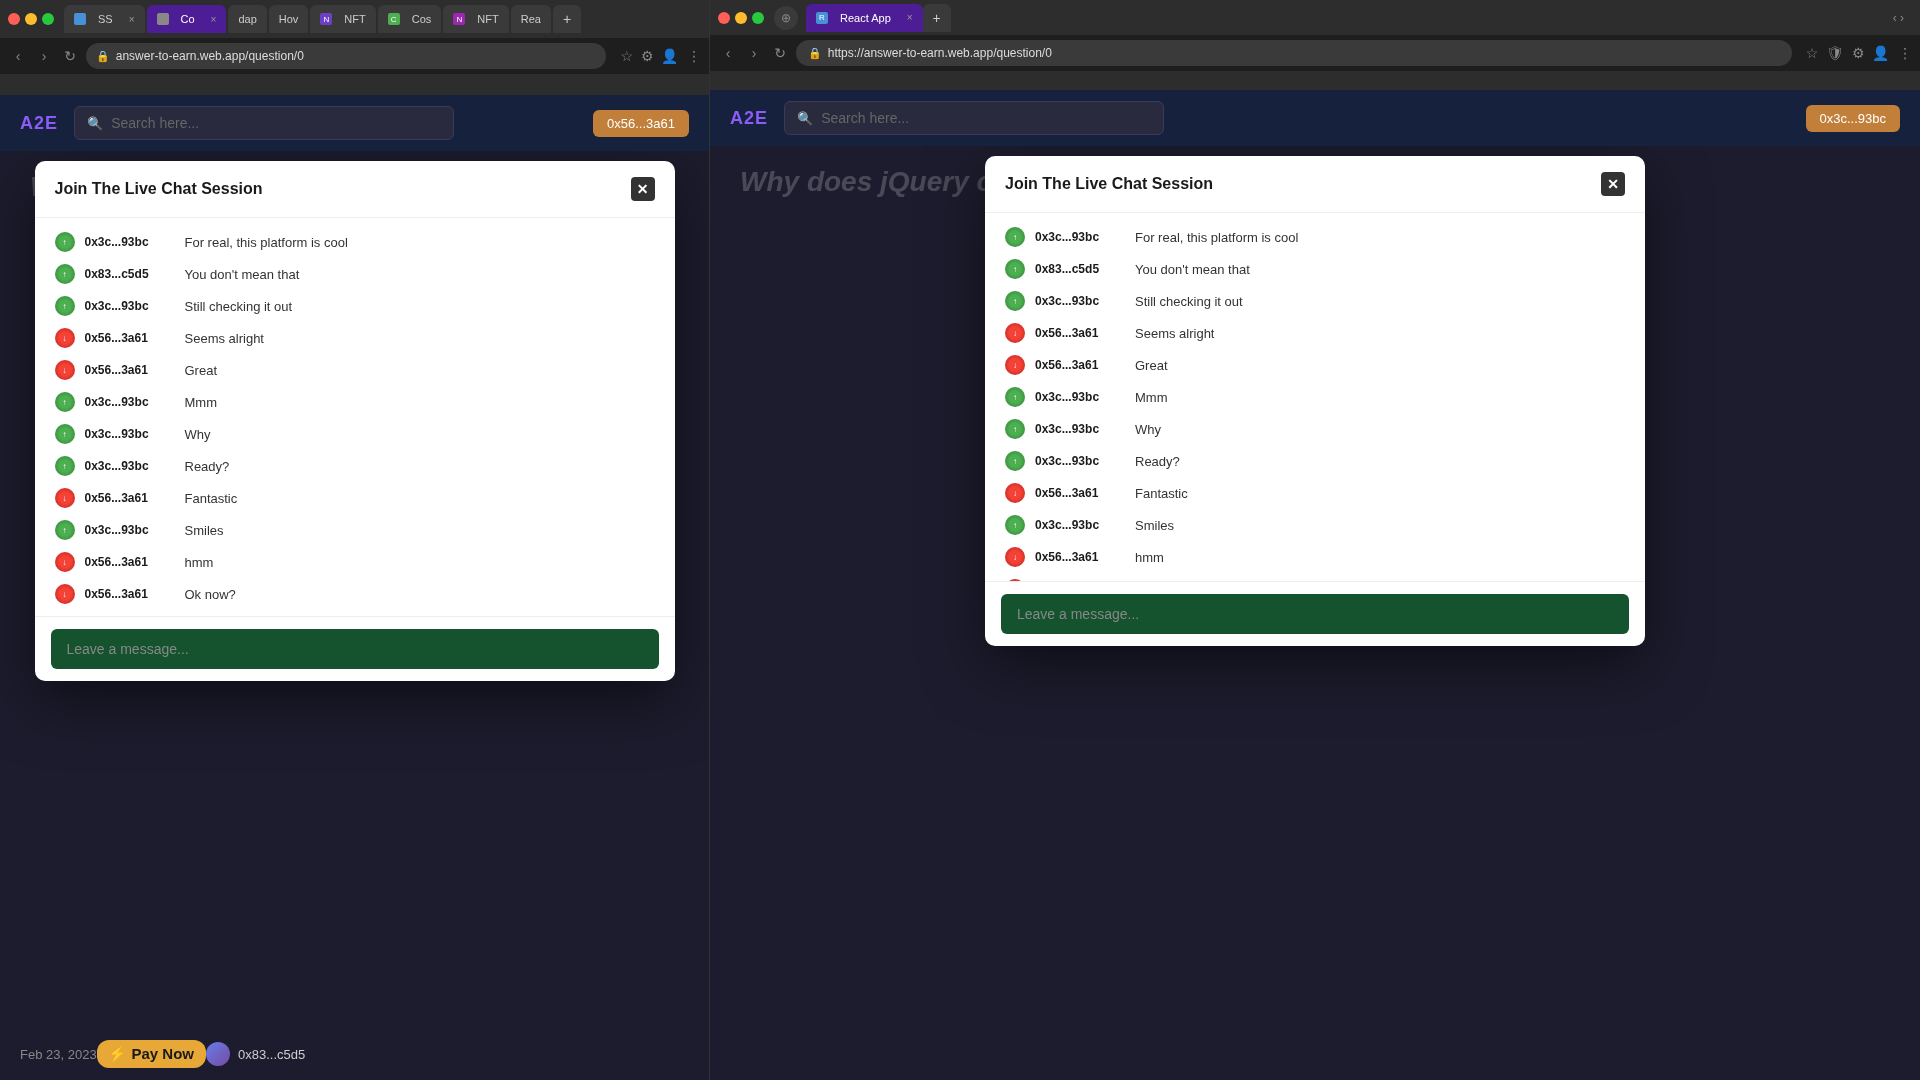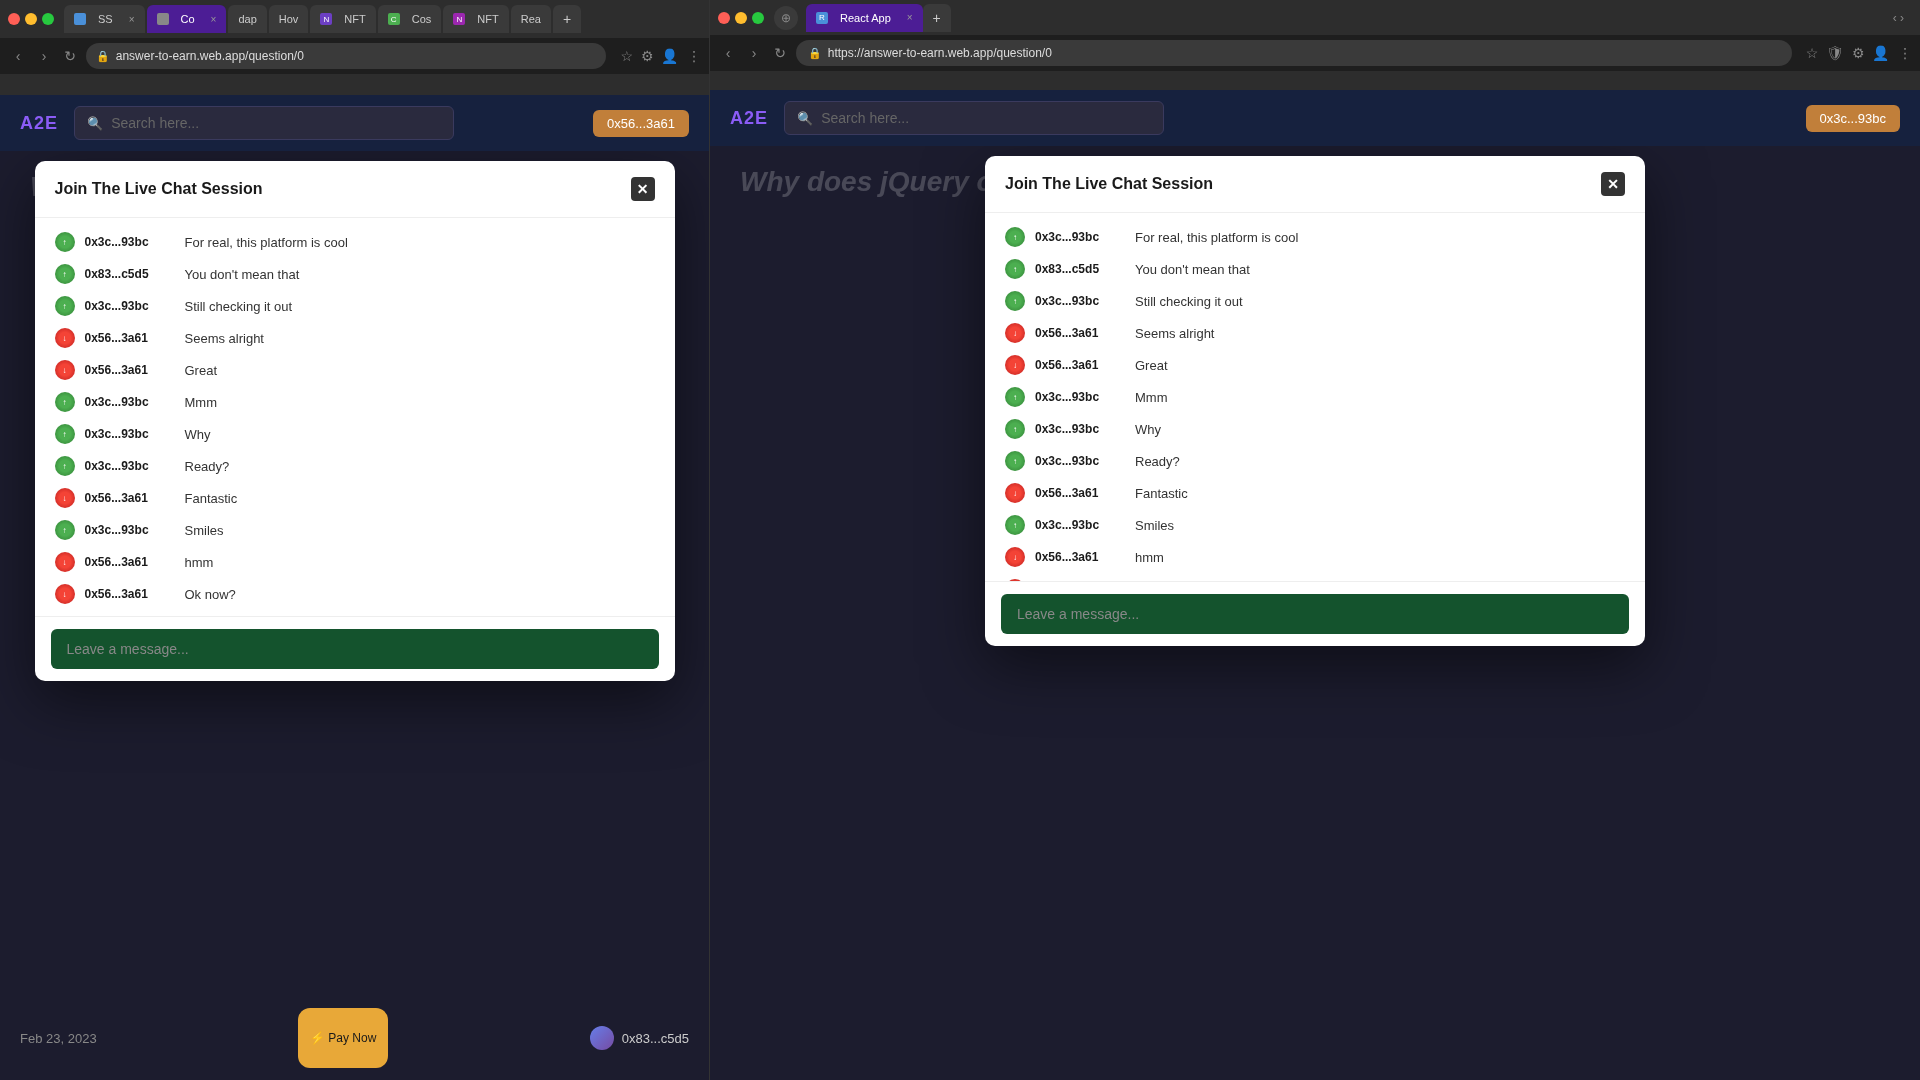--- a/index.html
+++ b/index.html
@@ -319,32 +319,32 @@
     }
 
     .message-input::placeholder { color: #888; }
 
     
     .bottom-bar {
       background: #1c1c2e;
       padding: 12px 20px;
       display: flex;
       align-items: center;
-      justify-content: space-between;
+      justify-content: flex-start;
       flex-shrink: 0;
     }
 
     .date-text { color: #888; font-size: 13px; }
 
     .pay-now-btn {
       background: #e8a838;
       color: #1a1a1a;
-      font-size: 12px;
-      font-weight: 400;
-      padding: 23px 12px;
+      font-size: 15px;
+      font-weight: 700;
+      padding: 5px 12px;
       border-radius: 12px;
       cursor: pointer;
     }
 
     .user-info {
       display: flex;
       align-items: center;
       gap: 8px;
     }
 

